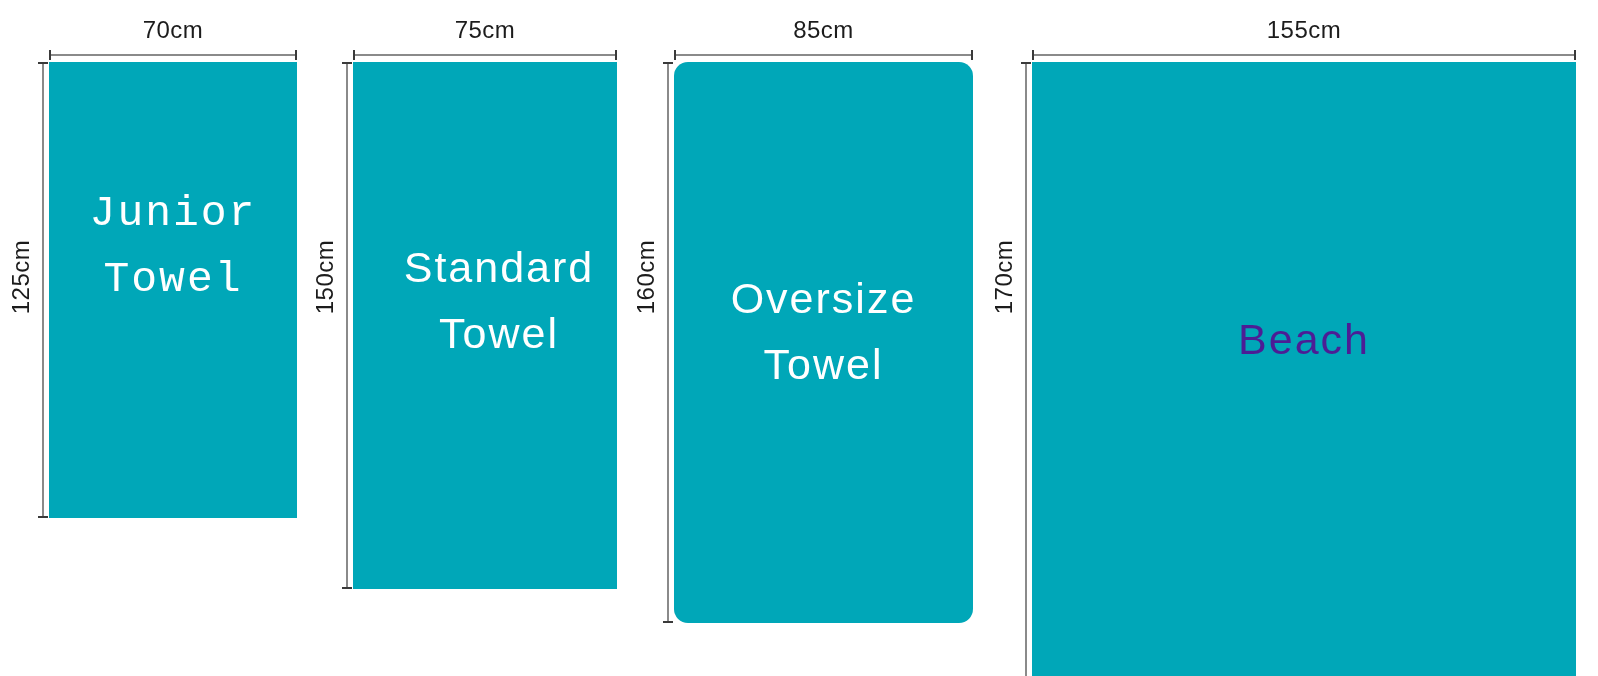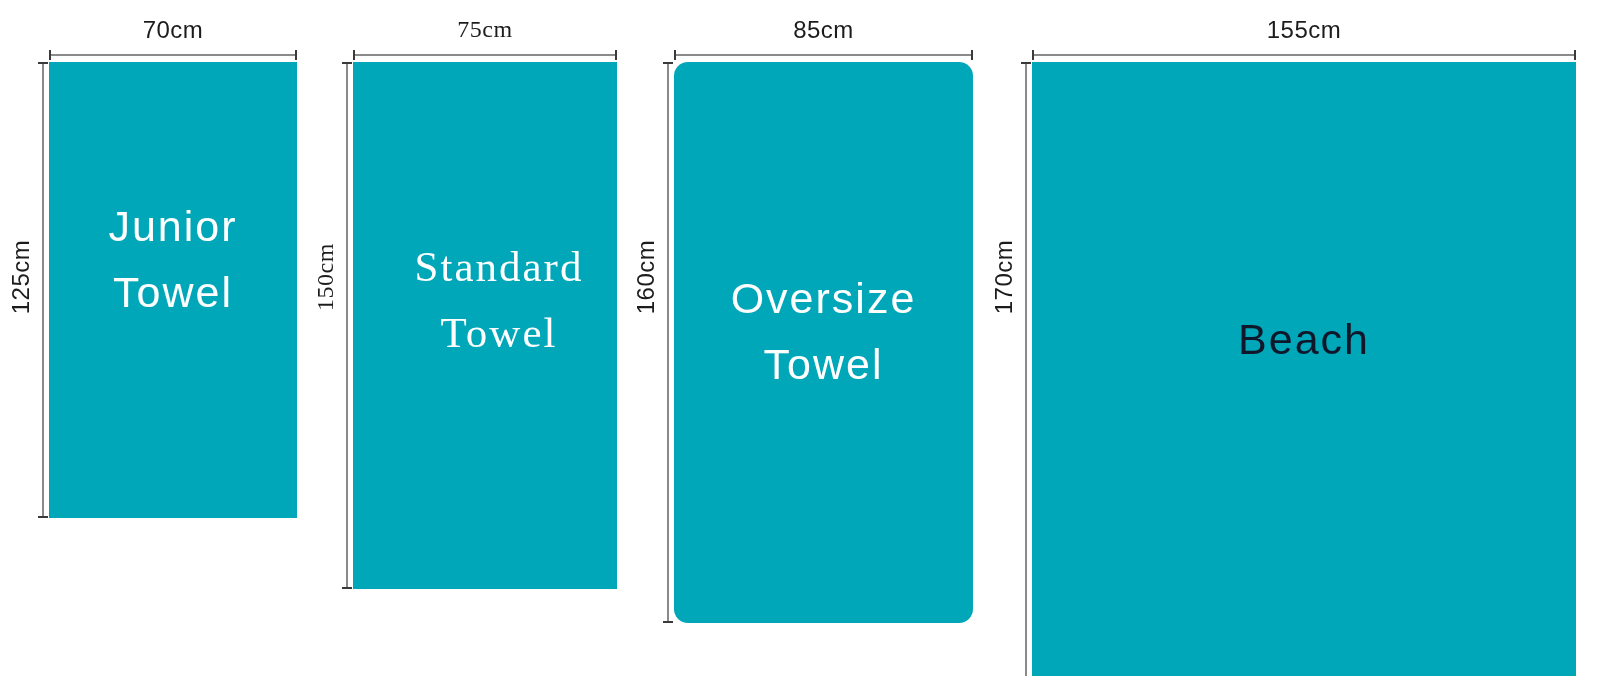--- a/index.html
+++ b/index.html
@@ -10,21 +10,21 @@
   }
   #canvas {
     position: relative;
     width: 1598px;
     height: 676px;
     background: #ffffff;
     overflow: hidden;
   }
   .towel { position: absolute; }
   .t1 { left: 49px;   top: 62px; width: 248px; height: 456px; }
-  .t2 { left: 353px;  top: 62px; width: 264px; height: 527px; font-family: Liberation Serif, serif; }
+  .t2 { left: 353px;  top: 62px; width: 264px; height: 527px; }
   .t3 { left: 674px;  top: 62px; width: 299px; height: 561px; }
   .t4 { left: 1032px; top: 62px; width: 544px; height: 668px; }
 
   .rect {
     position: absolute;
     left: 0; top: 0; right: 0; bottom: 0;
     background: #00a7b8;
   }
 
   
@@ -88,21 +88,21 @@
   .tname {
     position: absolute;
     left: 0; right: 0;
     text-align: center;
     color: #ffffff;
     font-size: 43px;
     line-height: 66px;
     letter-spacing: 2px;
     font-weight: 400;
   }
-  .t1 .tname { top: 131px; }
+  .t1 .tname { top: 119px; font-family: Liberation Mono, monospace; }
   .t2 .tname { top: 172px; }
   .t3 .tname { top: 203px; }
   .t4 .tname { top: 244px; }
 </style>
 </head>
 <body>
 
 <div id="canvas">
 
   <div class="towel t1">
@@ -167,19 +167,19 @@
       <i class="tick l" style="background: rgb(58, 58, 58);"></i>
       <i class="tick r" style="background: rgb(58, 58, 58);"></i>
     </div>
     <div class="dim-v" style="background: rgb(138, 138, 138);">
       <i class="tick t" style="background: rgb(58, 58, 58);"></i>
       <i class="tick b" style="background: rgb(58, 58, 58);"></i>
     </div>
     <div class="wlabel" style="color: rgb(28, 28, 28);">155cm</div>
     <div class="hlabel" style="color: rgb(28, 28, 28);">170cm</div>
     <div class="rect" style="background: rgb(0, 167, 184);">
-      <div class="tname" style="color: #0f172a;">
+      <div class="tname" style="color: #4c1d95;">
         <div>Beach</div>
       </div>
     </div>
   </div>
 
 </div>
 
 </body></html>

